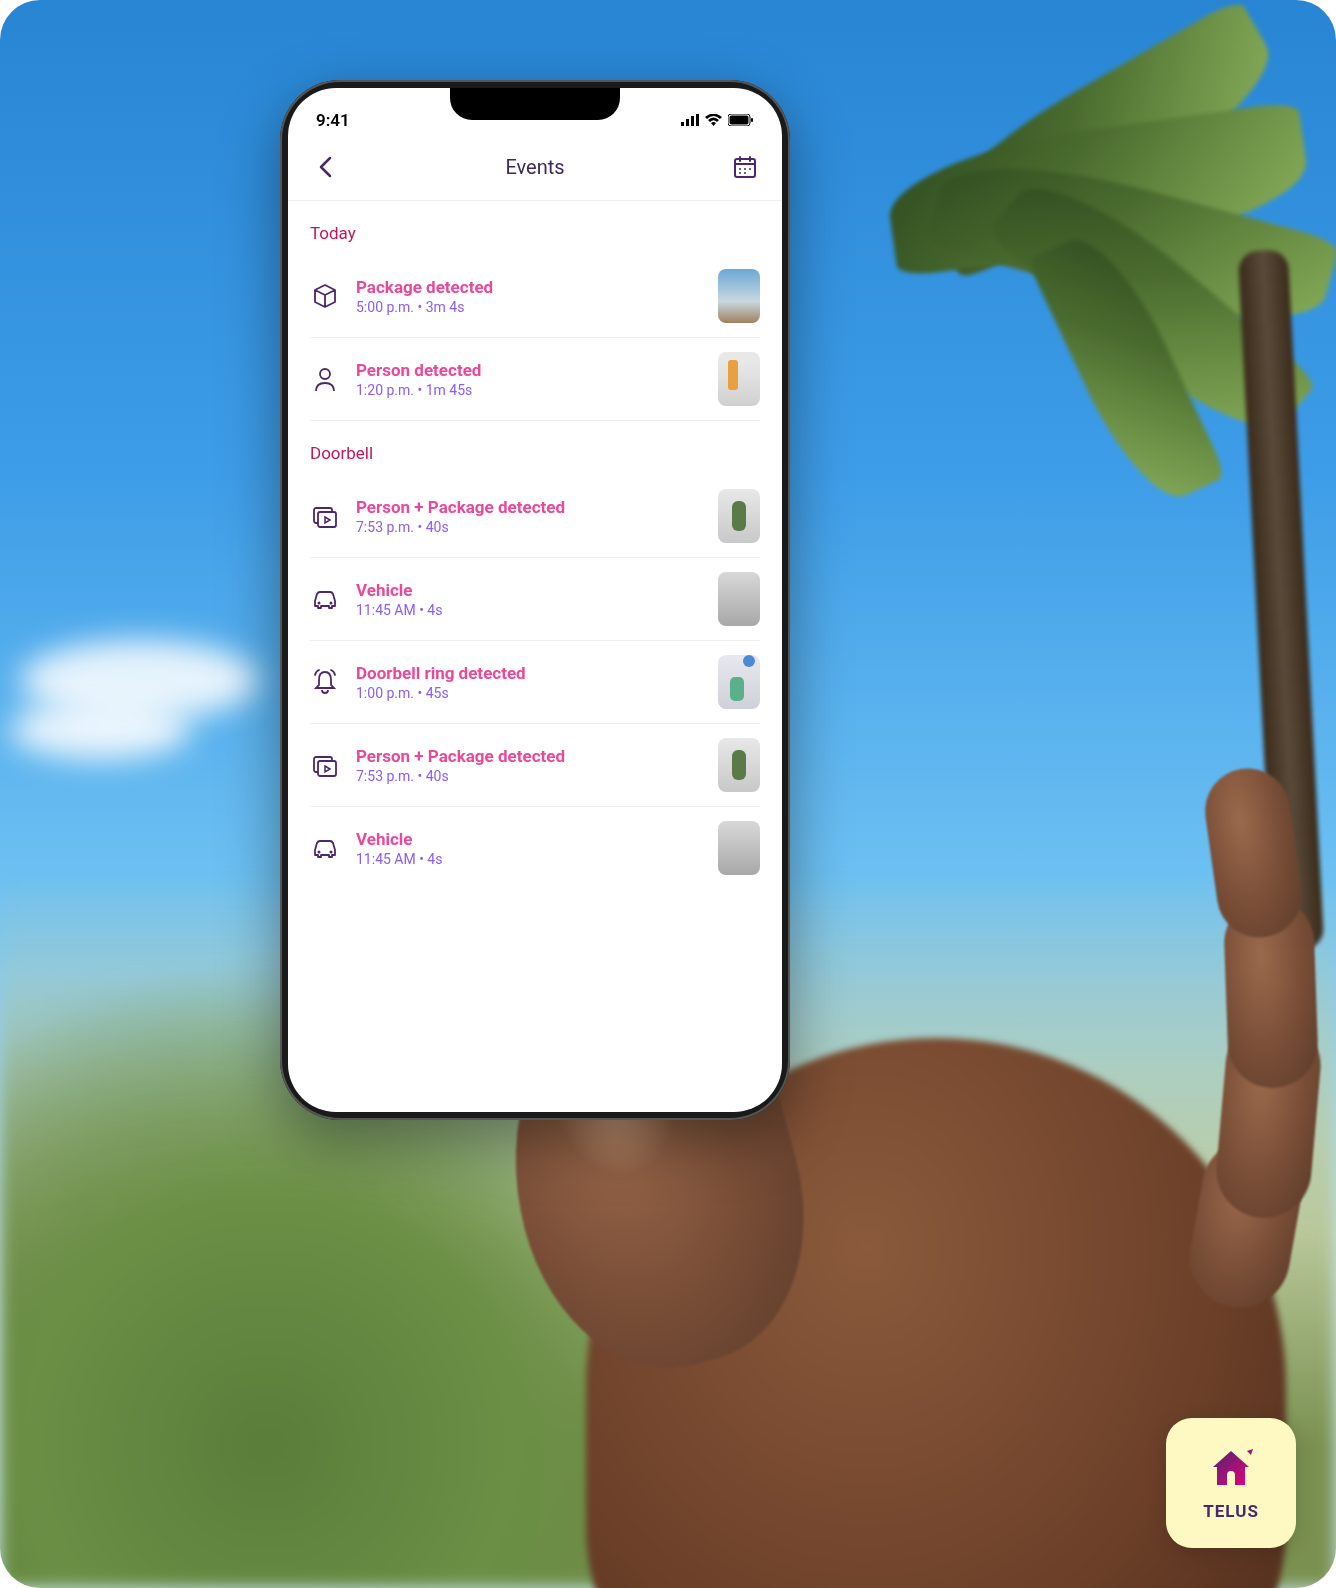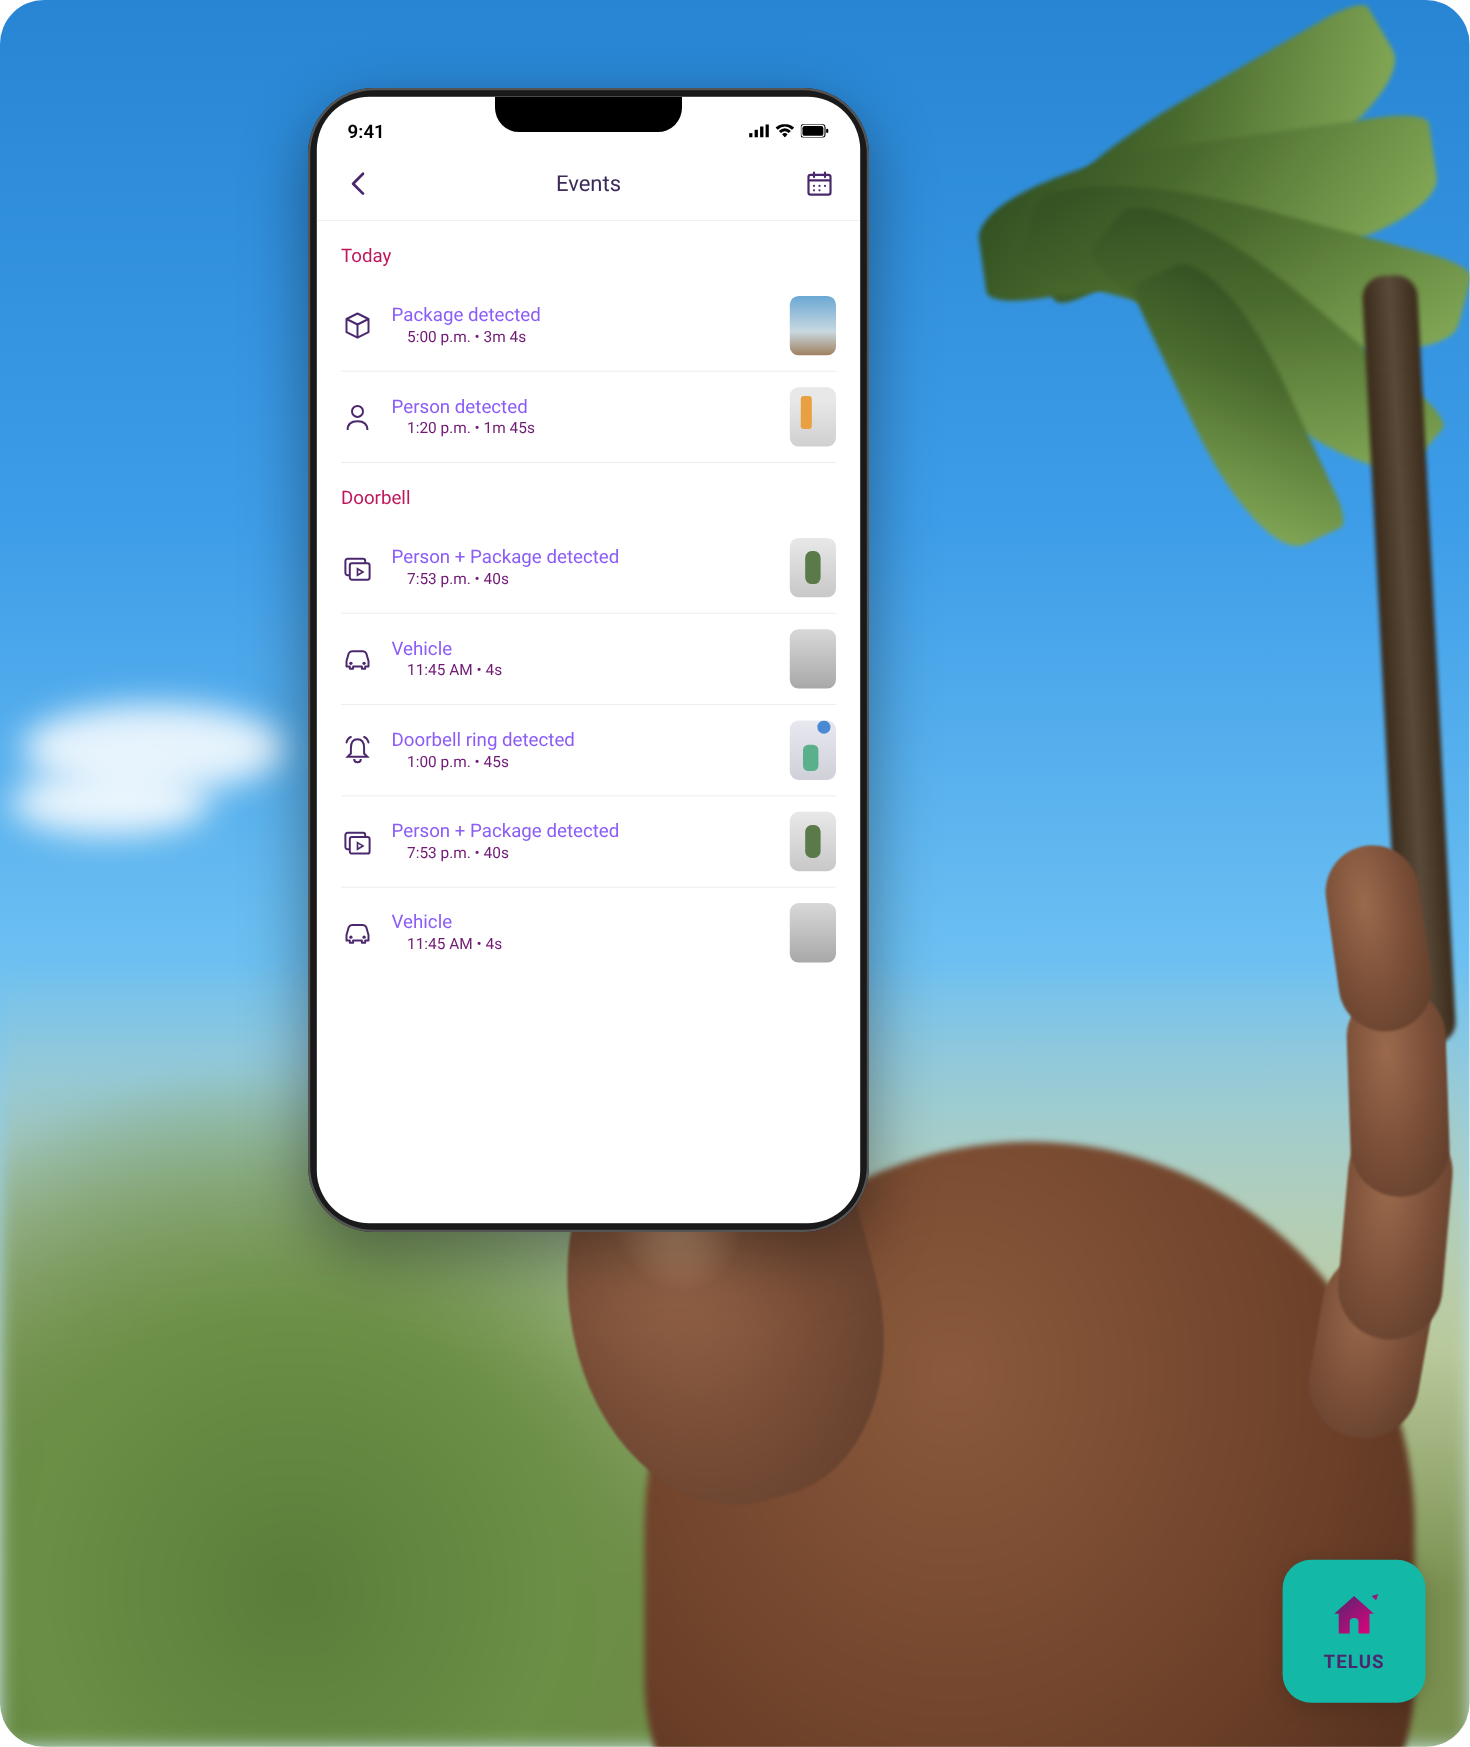--- a/index.html
+++ b/index.html
@@ -203,28 +203,27 @@
       align-items: center;
       justify-content: center;
       color: #4b286d;
       flex-shrink: 0;
     }
     .event-text {
       flex: 1;
     }
     .event-title {
       font-size: 17px;
-      font-weight: 400;
-      color: #8b5cf6;
+      font-weight: 700;
+      color: #ec4899;
       margin-bottom: 2px;
     }
     .event-sub {
       font-size: 14px;
-      color: #701a75;
-      margin-left: 14px;
+      color: #8b5cf6;
     }
     .event-thumb {
       width: 42px;
       height: 54px;
       border-radius: 8px;
       flex-shrink: 0;
       background: linear-gradient(135deg, #d0e0ea 0%, #b0c0ca 50%, #90a0aa 100%);
       position: relative;
       overflow: hidden;
     }
@@ -239,21 +238,21 @@
     .thumb-balloon { background: linear-gradient(180deg, #e8e8f0 0%, #d0d0d8 100%); }
     .thumb-balloon::before { content:""; position:absolute; top:0; right:5px; width:12px; height:12px; background:#4a8ad4; border-radius:50%; }
     .thumb-balloon::after { content:""; position:absolute; bottom:8px; left:12px; width:14px; height:24px; background:#5ab08a; border-radius:5px; }
     
     .telus-badge {
       position: absolute;
       bottom: 40px;
       right: 40px;
       width: 130px;
       height: 130px;
-      background: #14b8a6;
+      background: #fef9c3;
       border-radius: 26px;
       z-index: 50;
       display: flex;
       flex-direction: column;
       align-items: center;
       justify-content: center;
       gap: 6px;
       box-shadow: 0 4px 20px rgba(0,0,0,0.15);
     }
     .telus-icon {

